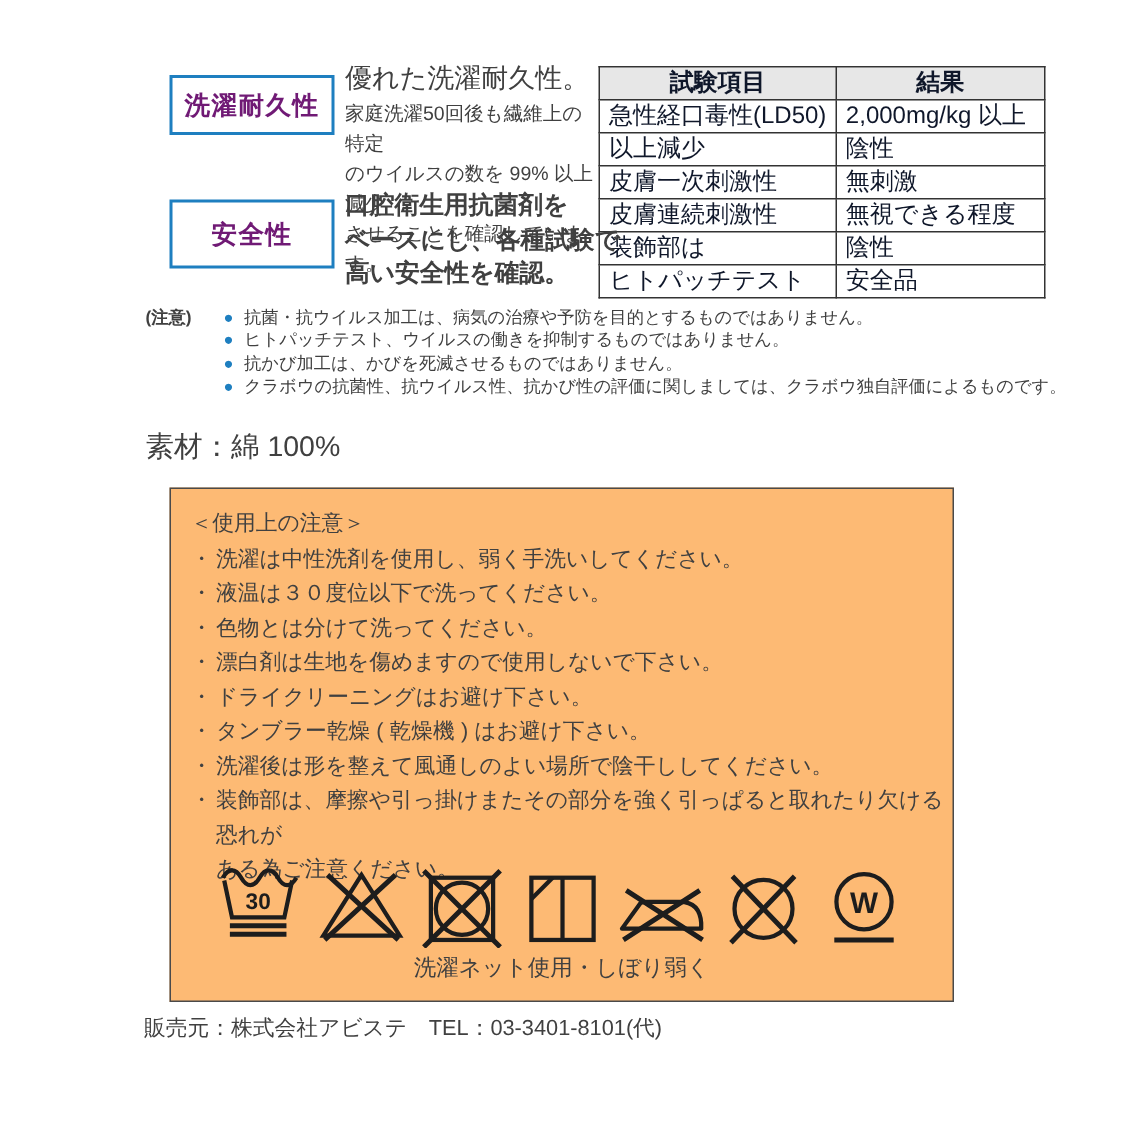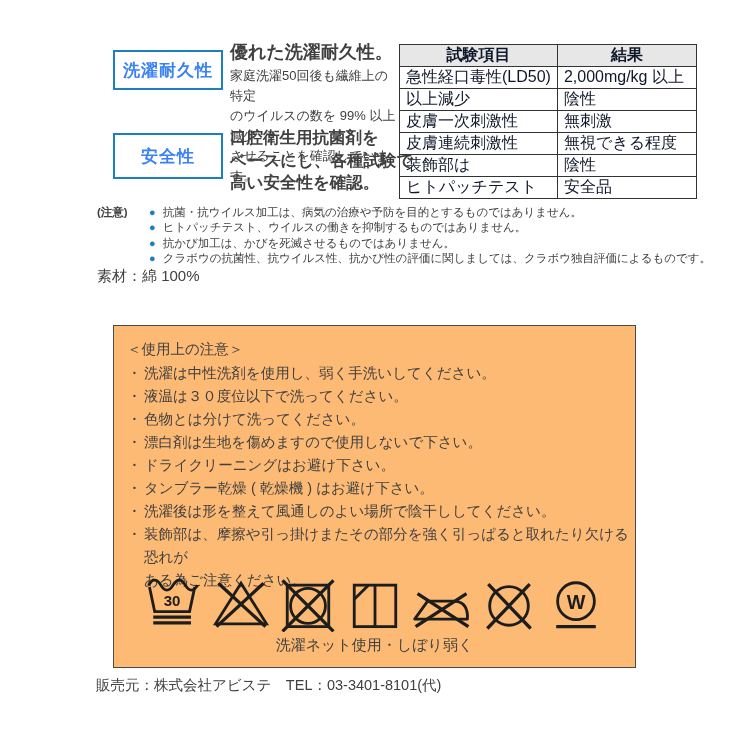--- a/index.html
+++ b/index.html
@@ -1,46 +1,46 @@
 <!DOCTYPE html>
 <html><head>
 <meta charset="utf-8">
 <style>
   * { box-sizing: border-box; }
   html, body { margin: 0; padding: 0; background: #ffffff; }
   body { font-family: "Liberation Sans", "DejaVu Sans", sans-serif; color: #404040; }
   .page { position: relative; width: 750px; height: 750px; background: #fff; overflow: hidden; }
 
   
-  .badge { position: absolute; border: 2px solid #1e7fc0; color: #3b82f6;
+  .badge { position: absolute; border: 2px solid #1e7fc0; color: #701a75;
            display: flex; align-items: center; justify-content: center;
            font-size: 17px; font-weight: 600; letter-spacing: 1px; background: #fff; }
   .badge-durability { left: 113px; top: 50px; width: 110px; height: 40px; }
   .badge-safety     { left: 113px; top: 133px; width: 110px; height: 46px; }
 
-  .durability-heading { position: absolute; left: 230px; top: 40px; font-size: 18px; font-weight: 700; }
+  .durability-heading { position: absolute; left: 230px; top: 40px; font-size: 18px; font-weight: 400; }
   .durability-body { position: absolute; left: 230px; top: 66px; width: 170px;
                      font-size: 13px; line-height: 20px; white-space: pre-line; }
   .safety-body { position: absolute; left: 230px; top: 126px; font-size: 16.5px;
                  line-height: 22.5px; font-weight: 600; white-space: pre-line; }
 
   
   .test-table { position: absolute; left: 399px; top: 44px; border-collapse: collapse;
                 font-size: 16px; color: #0f172a; table-layout: fixed; }
   .test-table th { background: #e7e7e7; font-weight: 600; text-align: center;
                    border: 1px solid #333; height: 18px; padding: 0 4px; }
   .test-table td { border: 1px solid #333; height: 17px; padding: 0 6px; white-space: nowrap; }
 
   
   .notes { position: absolute; left: 97px; top: 205px; display: flex; font-size: 11.5px; }
   .notes-label { width: 52px; flex: none; line-height: 15.4px; font-weight: bold; }
   .note-row { display: flex; line-height: 15.4px; }
   .note-bullet { color: #1e7fc0; margin-right: 7px; font-size: 11px; flex: none; }
 
-  .material-line { position: absolute; left: 97px; top: 267px; font-size: 15px; }
+  .material-line { position: absolute; left: 97px; top: 285px; font-size: 19px; }
 
   
   .usage-box { position: absolute; left: 113px; top: 325px; width: 523px; height: 343px;
                border: 1px solid #4a4a4a; background: #fdba74; }
   .usage-title { margin: 14px 0 3px 13px; font-size: 14.5px; line-height: 19px; }
   .usage-list { margin: 0 0 0 13px; padding: 0; list-style: none; }
   .usage-item { display: flex; font-size: 14.5px; line-height: 23px; }
   .usage-bullet { width: 17px; flex: none; }
   .usage-text { white-space: pre-line; }
 

